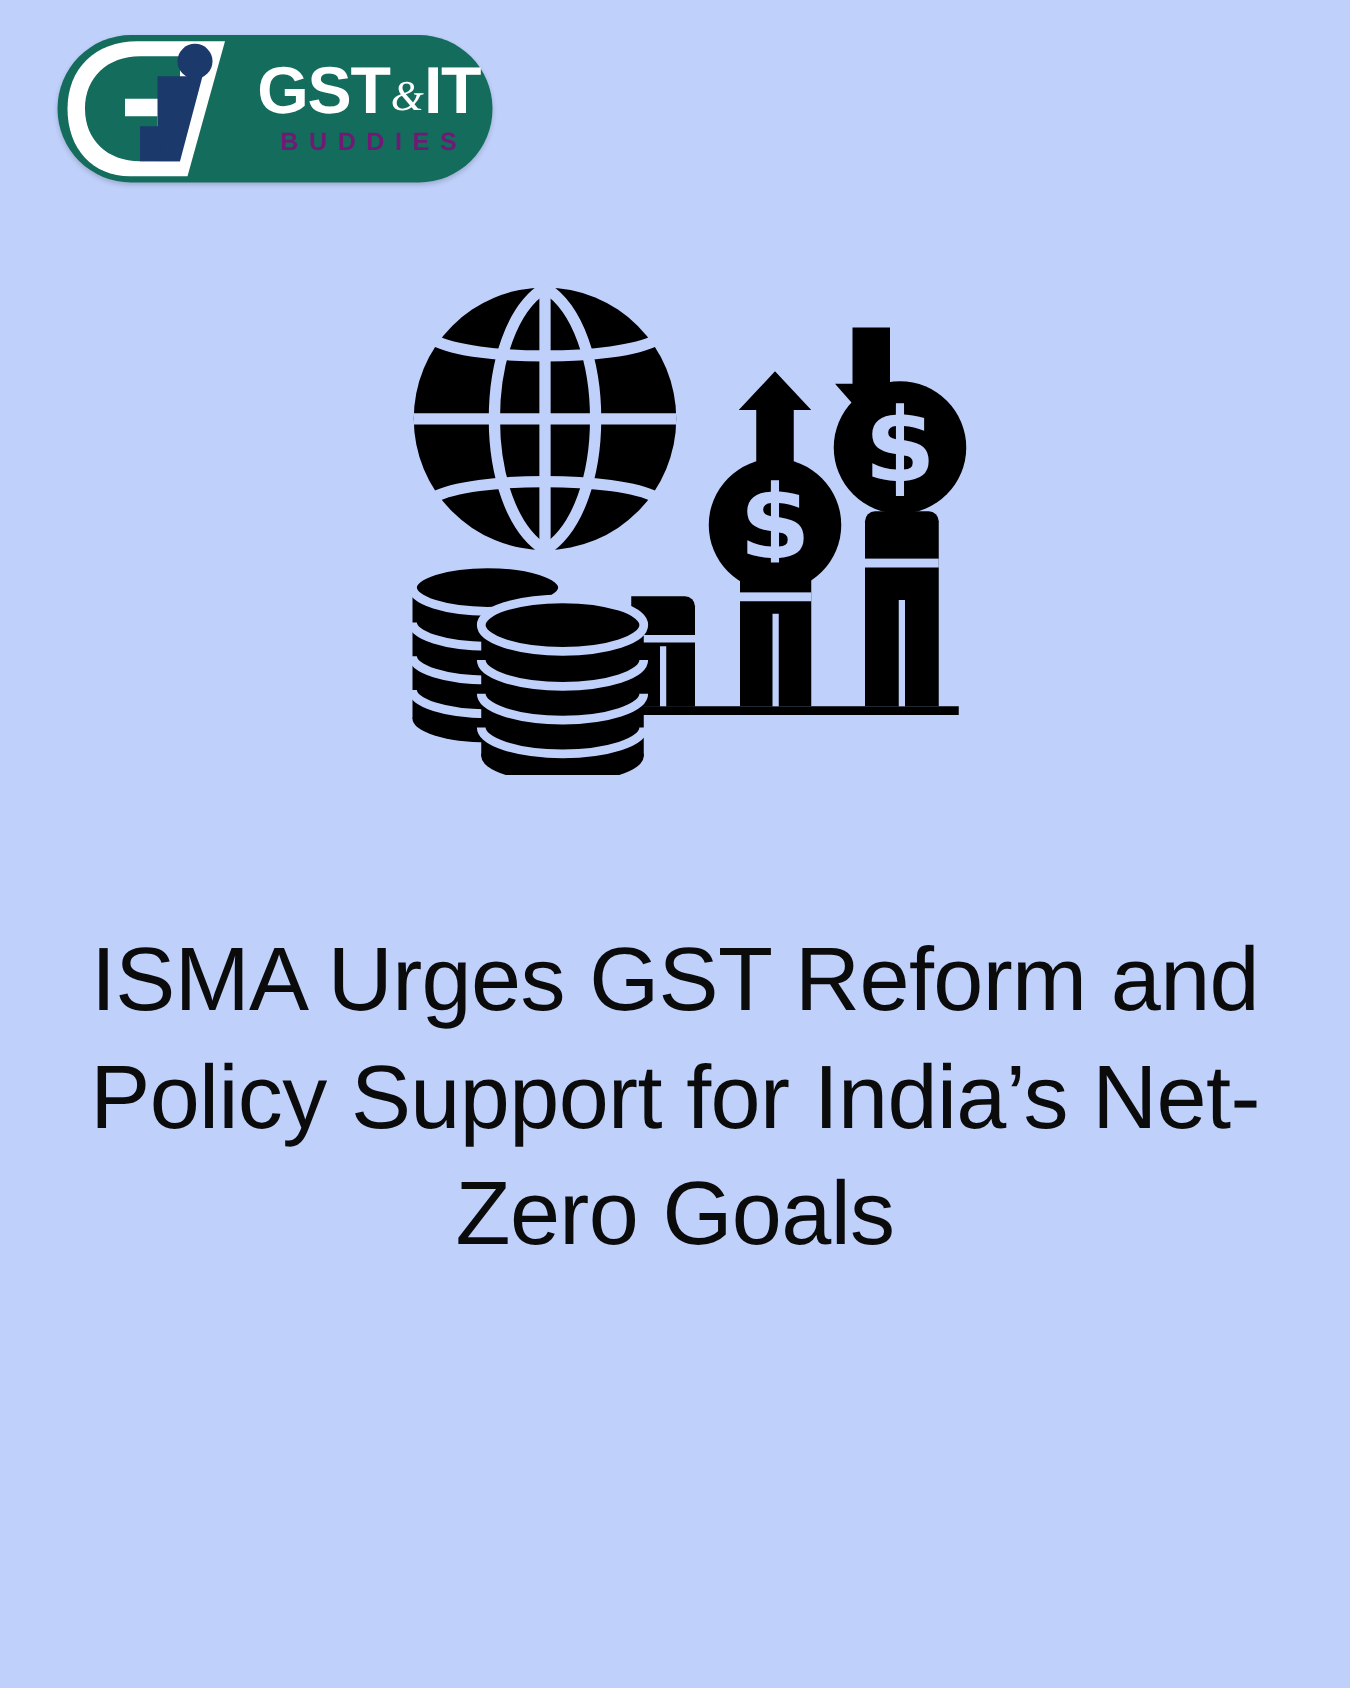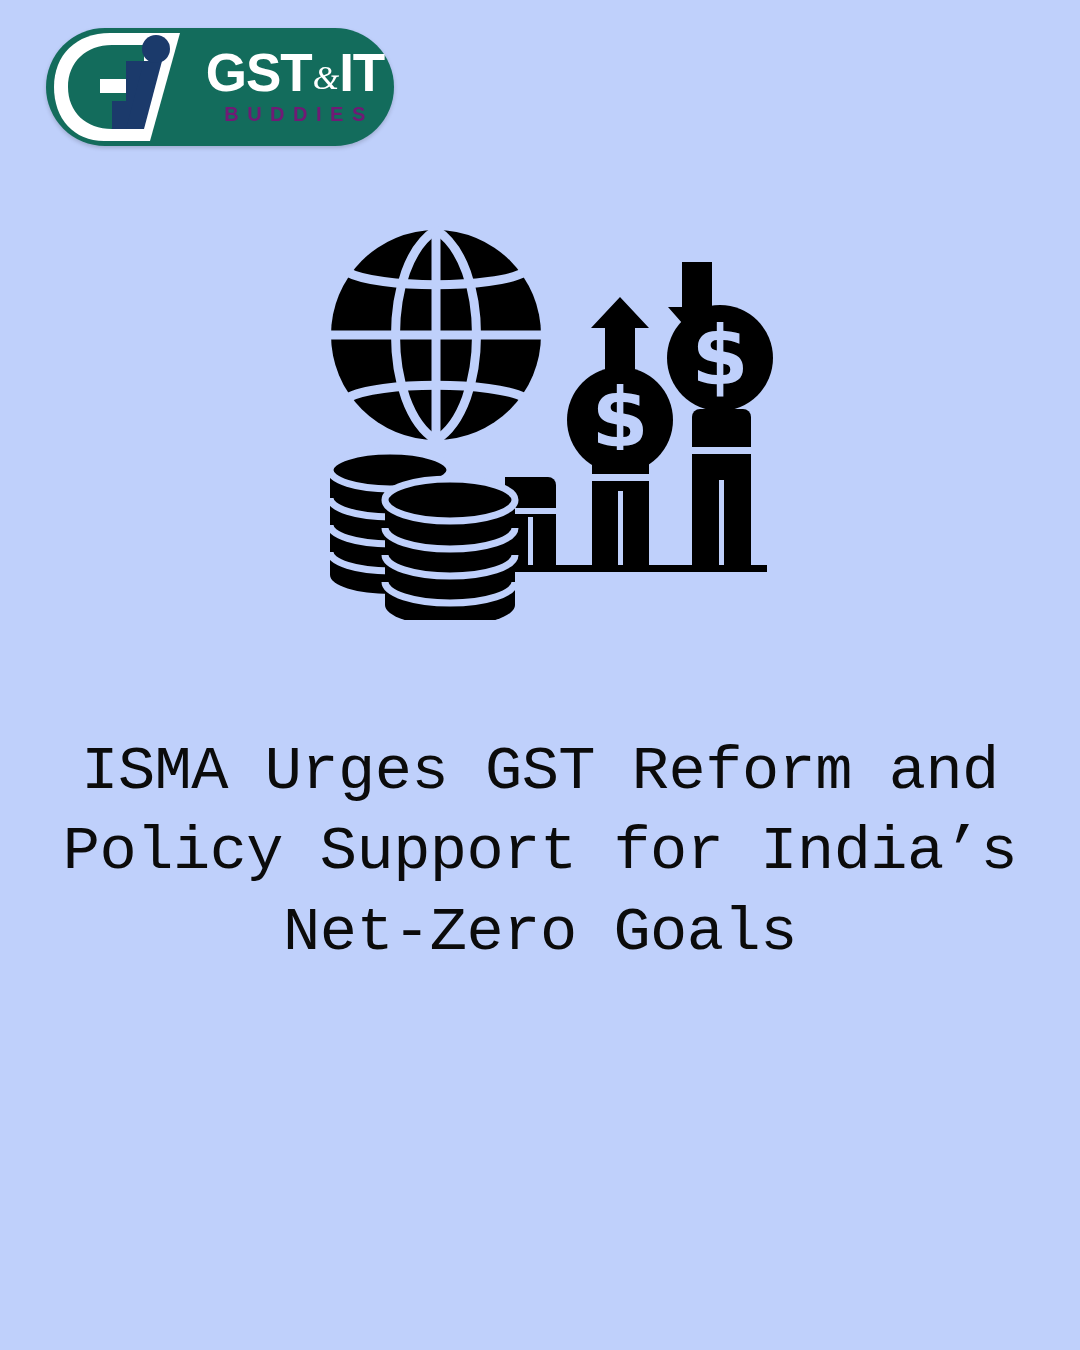--- a/index.html
+++ b/index.html
@@ -95,22 +95,22 @@
   .illustration svg { display: block; width: 100%; height: 100%; }
 
   
   .headline {
     position: absolute;
     left: 0;
     top: 690px;
     width: 1080px;
     text-align: center;
     color: #0b0b0b;
-    font-family: Liberation Mono, monospace;
-    font-size: 62px;
+    font-family: Liberation Sans, sans-serif;
+    font-size: 72px;
     font-weight: 400;
     line-height: 1.30;
     letter-spacing: -0.5px;
     padding: 0 4px;
     box-sizing: border-box;
   }
 </style>
 </head>
 <body>
 

